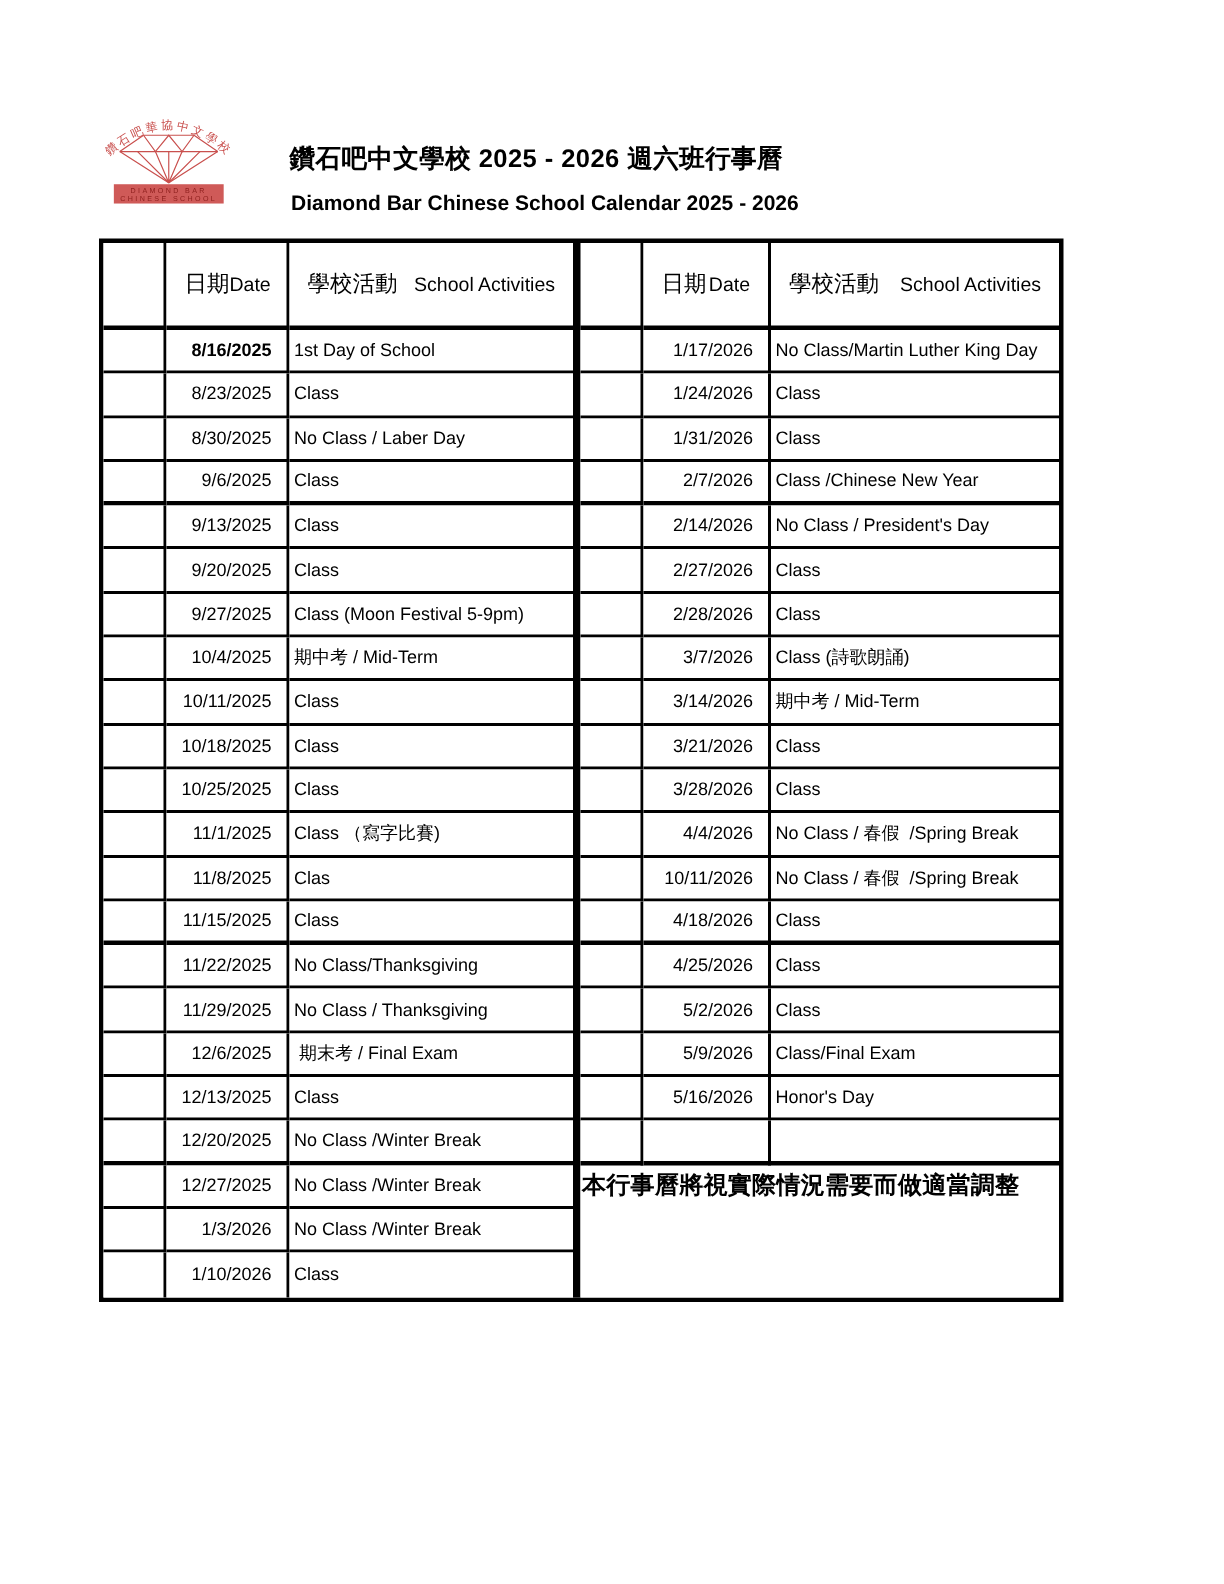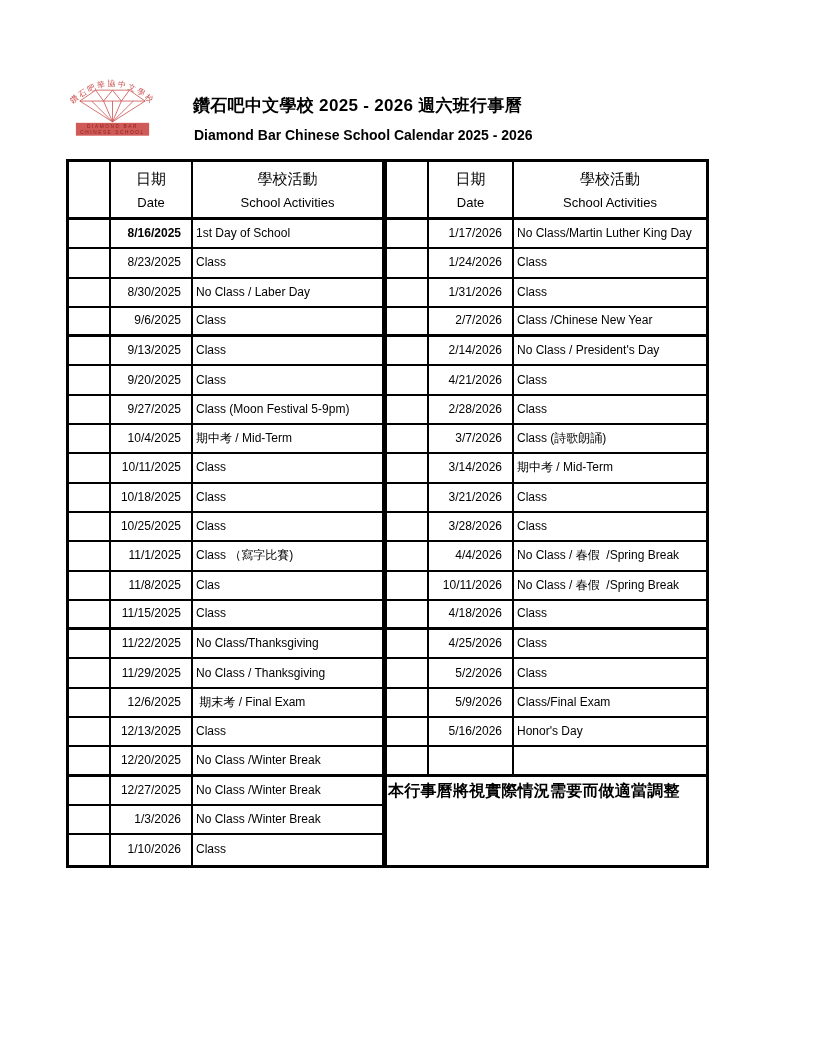--- a/index.html
+++ b/index.html
@@ -32,21 +32,21 @@
     font-size: 12px; line-height: 1.1;
     overflow: hidden; white-space: pre;
     background: #fff;
   }
   .c.date { justify-content: flex-end; padding-right: 10px; }
   .c.act  { padding-left: 3px; }
   .c.nr   { border-right: none; }
   .c.tb   { border-bottom-width: 3px; }
   .c.nb   { border-bottom: none; }
   .hcell {
-    flex-direction: column; justify-content: space-between; align-items: center;
+    flex-direction: row; justify-content: space-between; align-items: center;
     padding: 9px 12px 7px;
     border-bottom-width: 3px;
   }
   .hzh { font-size: 15px; }
   .hen { font-size: 13px; }
   .divider { grid-column: 4; grid-row: 1 / span 23; background: #000; }
 
   
   .note {
     grid-column: 5 / span 3; grid-row: 21 / span 3;
@@ -188,21 +188,21 @@
       <div class="c narrow" style="grid-area: 4 / 5;"></div>
       <div class="c date" style="grid-area: 4 / 6; padding-left: 34px;">1/31/2026</div>
       <div class="c act nr" style="grid-area: 4 / 7;">Class</div>
       <div class="c narrow tb" style="grid-area: 5 / 5;"></div>
       <div class="c date tb" style="grid-area: 5 / 6;">2/7/2026</div>
       <div class="c act nr tb" style="grid-area: 5 / 7;">Class /Chinese New Year</div>
       <div class="c narrow" style="grid-area: 6 / 5;"></div>
       <div class="c date" style="grid-area: 6 / 6; padding-left: 16px;">2/14/2026</div>
       <div class="c act nr" style="grid-area: 6 / 7;">No Class / President's Day</div>
       <div class="c narrow" style="grid-area: 7 / 5;"></div>
-      <div class="c date" style="grid-area: 7 / 6;">4/21/2026</div>
+      <div class="c date" style="grid-area: 7 / 6;">2/27/2026</div>
       <div class="c act nr" style="grid-area: 7 / 7;">Class</div>
       <div class="c narrow" style="grid-area: 8 / 5;"></div>
       <div class="c date" style="grid-area: 8 / 6;">2/28/2026</div>
       <div class="c act nr" style="grid-area: 8 / 7;">Class</div>
       <div class="c narrow" style="grid-area: 9 / 5;"></div>
       <div class="c date" style="grid-area: 9 / 6;">3/7/2026</div>
       <div class="c act nr" style="grid-area: 9 / 7;">Class (詩歌朗誦)</div>
       <div class="c narrow" style="grid-area: 10 / 5;"></div>
       <div class="c date" style="grid-area: 10 / 6;">3/14/2026</div>
       <div class="c act nr" style="grid-area: 10 / 7;">期中考 / Mid-Term</div>

